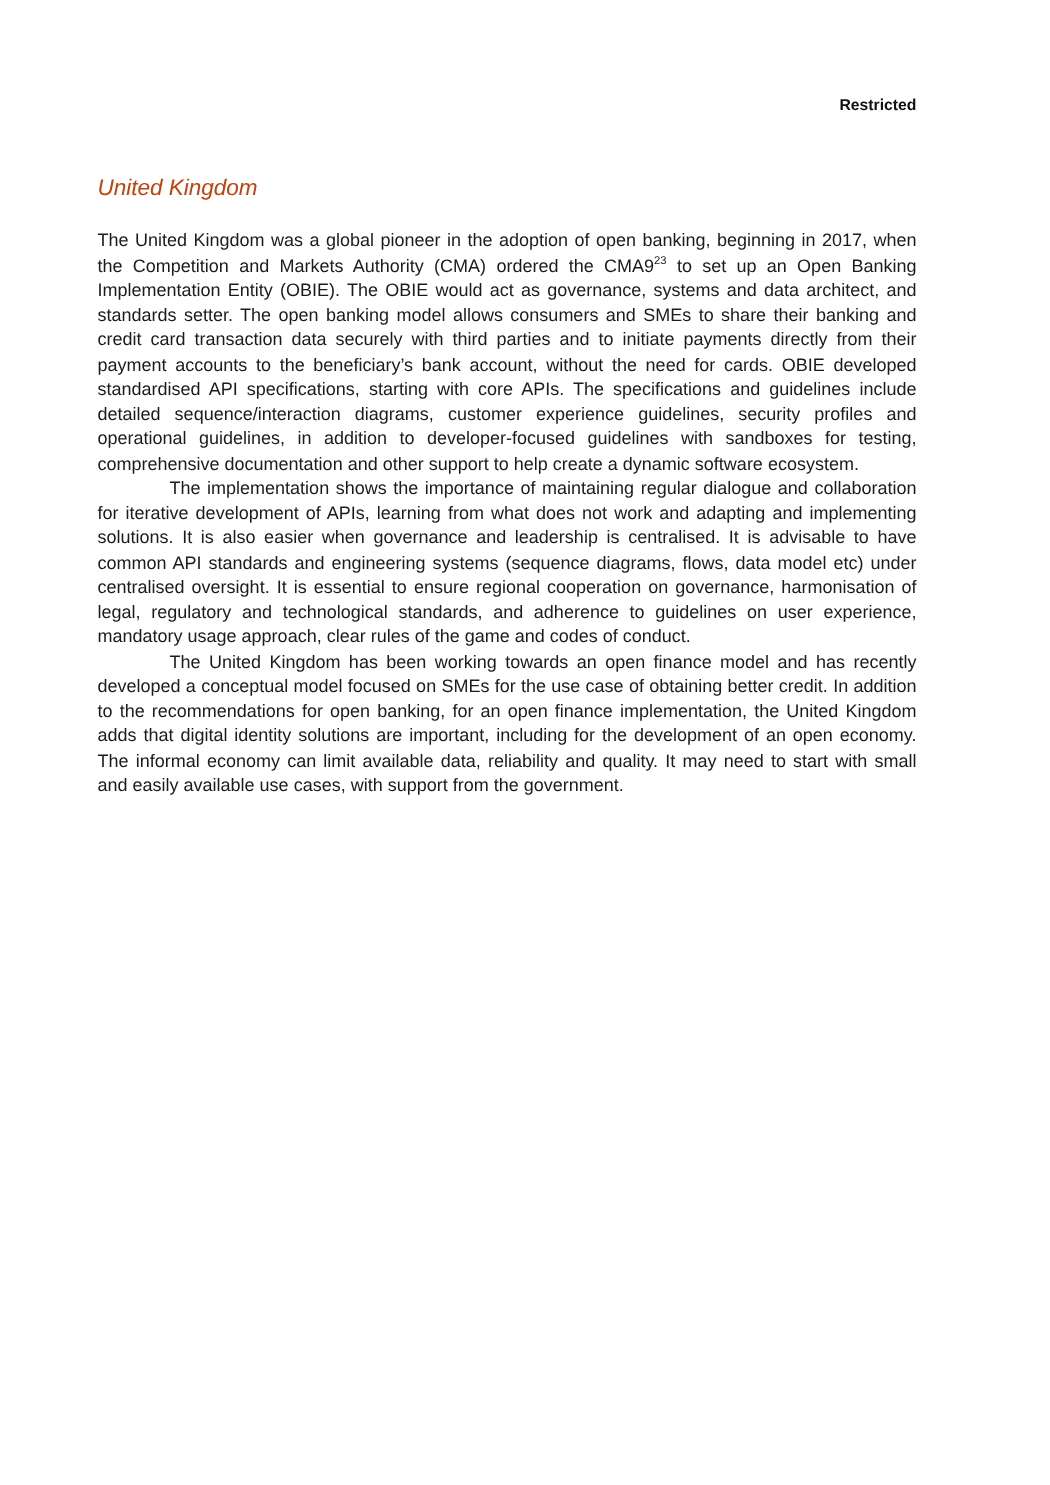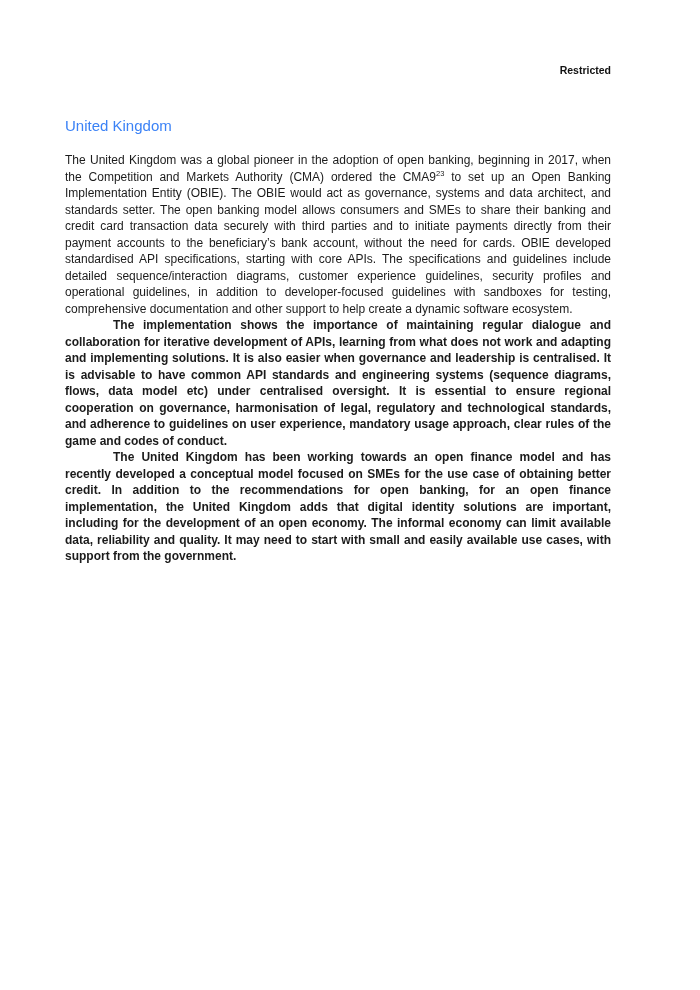--- a/index.html
+++ b/index.html
@@ -37,21 +37,20 @@
     text-align: justify;
   }
   .section-heading {
     margin: 21px 0 16px 0;
     font-size: 15px;
     line-height: 20px;
     font-weight: normal;
   }
   .indented {
     text-indent: 48px;
-    font-weight: bold;
   }
   sup.fn-ref {
     font-size: 7.5px;
     line-height: 0;
     vertical-align: super;
   }
   .footnote {
     position: absolute;
     top: 888px;
     left: 65px;
@@ -82,21 +81,21 @@
 </head>
 <body>
 
 <div class="page">
 
   <div class="restricted">Restricted</div>
 
   <div class="content">
 
 
-    <h2 class="section-heading" style="color: #3b82f6;">United Kingdom</h2>
+    <h2 class="section-heading" style="color: #c2410c; font-style: italic;">United Kingdom</h2>
 
     <p><span>The United Kingdom was a global pioneer in the adoption of open banking, beginning in 2017, when the Competition and Markets Authority (CMA) ordered the CMA9</span><sup class="fn-ref">23</sup><span> to set up an Open Banking Implementation Entity (OBIE). The OBIE would act as governance, systems and data architect, and standards setter. The open banking model allows consumers and SMEs to share their banking and credit card transaction data securely with third parties and to initiate payments directly from their payment accounts to the beneficiary’s bank account, without the need for cards. OBIE developed standardised API specifications, starting with core APIs. The specifications and guidelines include detailed sequence/interaction diagrams, customer experience guidelines, security profiles and operational guidelines, in addition to developer-focused guidelines with sandboxes for testing, comprehensive documentation and other support to help create a dynamic software ecosystem.</span></p>
 
     <p class="indented">The implementation shows the importance of maintaining regular dialogue and collaboration for iterative development of APIs, learning from what does not work and adapting and implementing solutions. It is also easier when governance and leadership is centralised. It is advisable to have common API standards and engineering systems (sequence diagrams, flows, data model etc) under centralised oversight. It is essential to ensure regional cooperation on governance, harmonisation of legal, regulatory and technological standards, and adherence to guidelines on user experience, mandatory usage approach, clear rules of the game and codes of conduct.</p>
 
     <p class="indented">The United Kingdom has been working towards an open finance model and has recently developed a conceptual model focused on SMEs for the use case of obtaining better credit. In addition to the recommendations for open banking, for an open finance implementation, the United Kingdom adds that digital identity solutions are important, including for the development of an open economy. The informal economy can limit available data, reliability and quality. It may need to start with small and easily available use cases, with support from the government.</p>
 
   </div>
 
 

